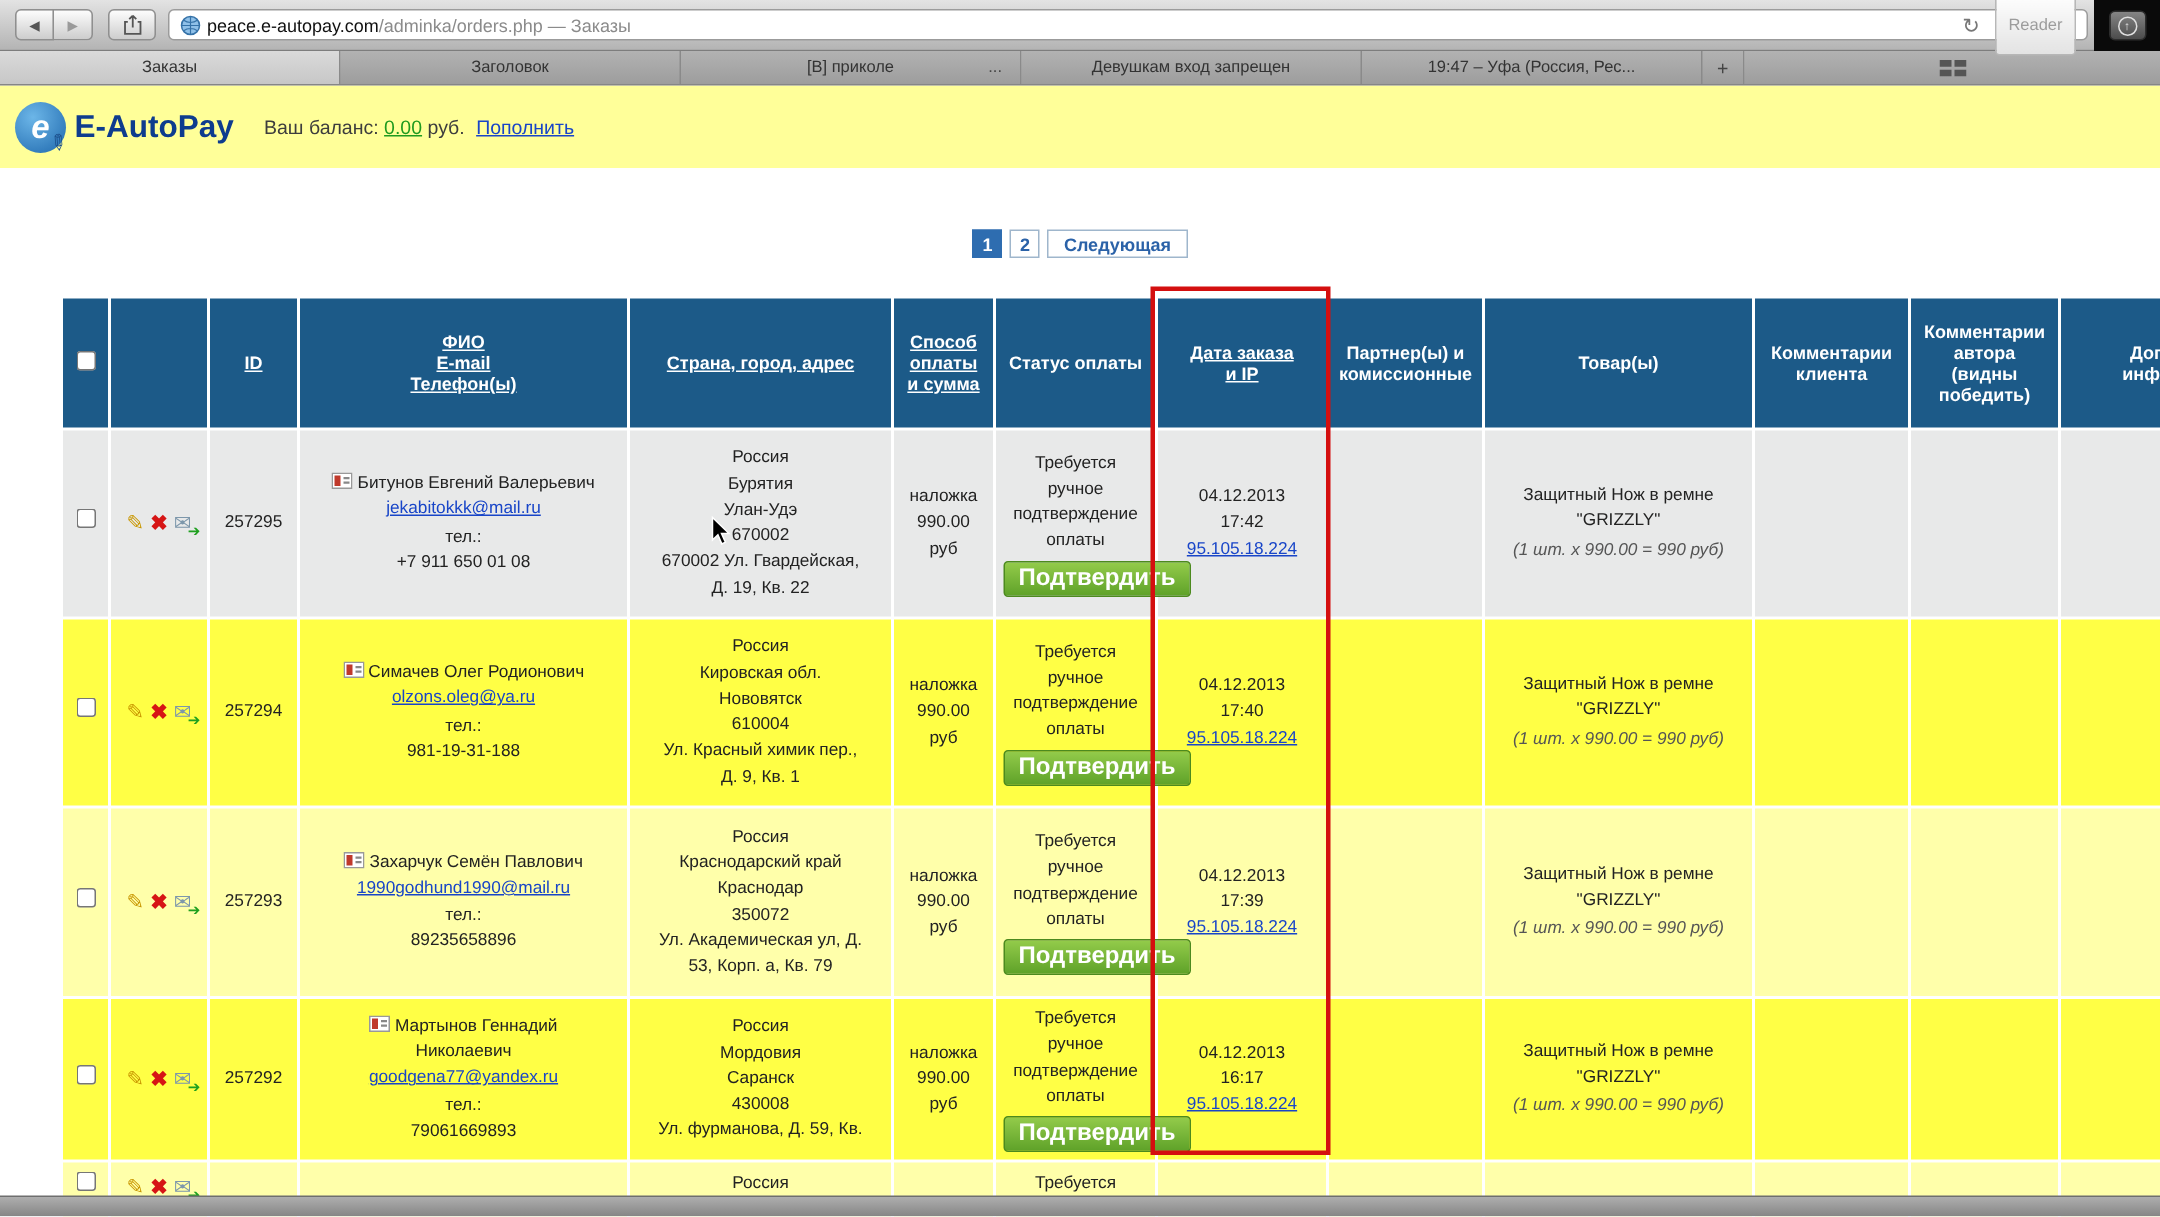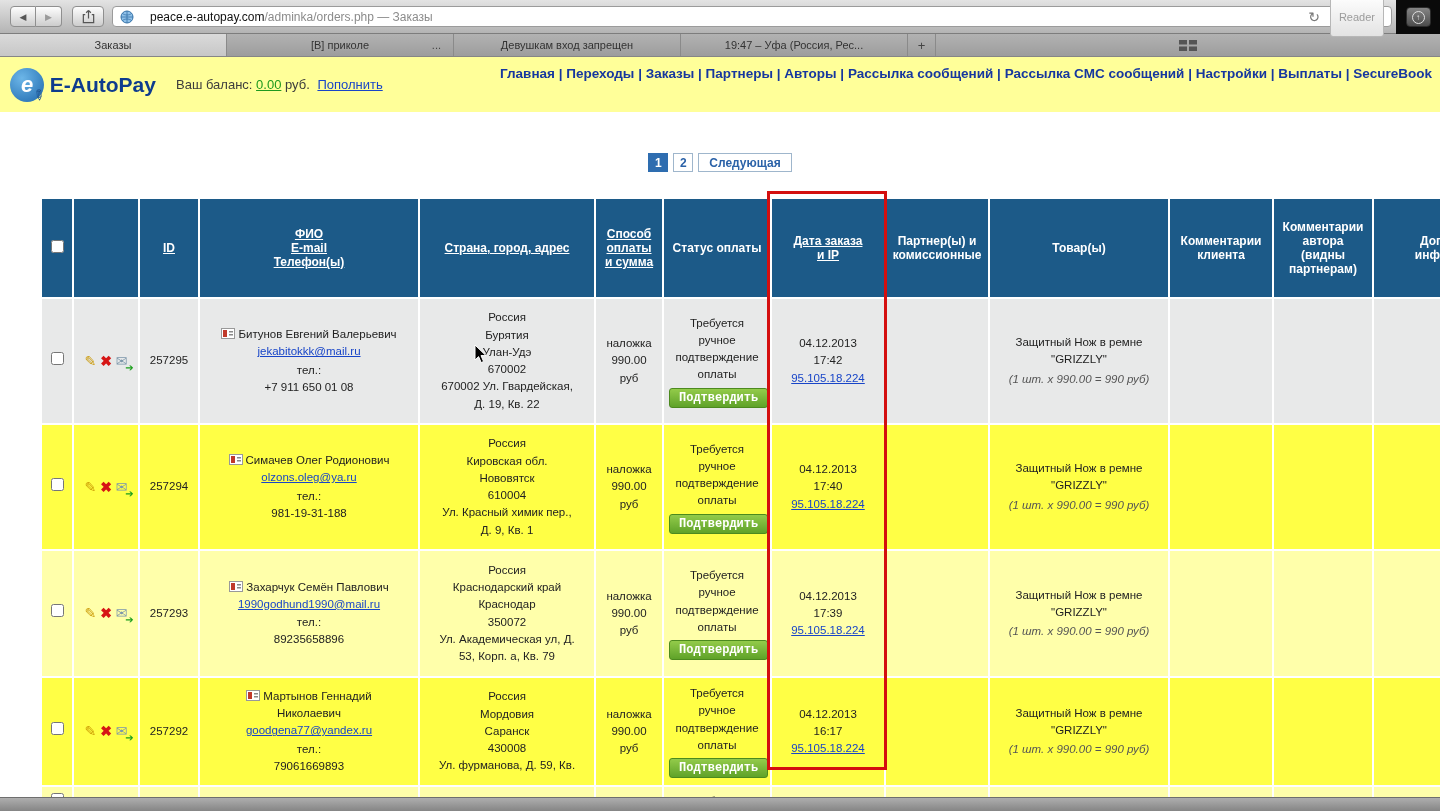--- a/index.html
+++ b/index.html
@@ -12,21 +12,21 @@
     background:linear-gradient(#e3e3e3,#b4b4b4); border-bottom:1px solid #7d7d7d; z-index:10; }
   .nav-seg { position:absolute; left:10px; top:6px; display:flex; }
   .nav-btn { width:26px; height:21px; border:1px solid #8f8f8f; background:linear-gradient(#fdfdfd,#cdcdcd);
     color:#555; font-size:9px; display:flex; align-items:center; justify-content:center; cursor:pointer; }
   .nav-btn.back { border-radius:4px 0 0 4px; }
   .nav-btn.fwd { border-radius:0 4px 4px 0; border-left:none; color:#9a9a9a; }
   .share-btn { position:absolute; left:72px; top:6px; width:32px; height:21px; border:1px solid #8f8f8f;
     border-radius:4px; background:linear-gradient(#fdfdfd,#cdcdcd); display:flex; align-items:center; justify-content:center; cursor:pointer; }
   .addr-bar { position:absolute; left:112px; top:6px; width:1280px; height:21px; background:#fff;
     border:1px solid #9b9b9b; border-radius:4px; display:flex; align-items:center; padding:0 7px; font-size:12px; cursor:text; }
-  .addr-text { margin-left:16px; white-space:nowrap; overflow:hidden; }
+  .addr-text { margin-left:4px; white-space:nowrap; overflow:hidden; }
   .host { color:#111; }
   .path { color:#8b8b8b; }
   .reload { margin-left:auto; color:#777; font-size:14px; padding-right:10px; cursor:pointer; }
   .reader-badge { border:1px solid #b7b7b7; border-radius:3px; background:linear-gradient(#fdfdfd,#e3e3e3);
     color:#9c9c9c; font-size:11px; padding:13px 8px; cursor:pointer; }
   .corner { position:absolute; right:0; top:0; width:44px; height:34px; background:#0a0a0a;
     display:flex; align-items:center; justify-content:center; z-index:11; }
   .corner-btn { width:25px; height:20px; border-radius:4px; background:linear-gradient(#858585,#4c4c4c);
     border:1px solid #2c2c2c; display:flex; align-items:center; justify-content:center; cursor:pointer; }
   .corner-glyph { width:13px; height:13px; border:1.5px solid #e0e0e0; border-radius:50%;
@@ -72,40 +72,40 @@
     gap:5px; font-size:12px; z-index:2; }
   .page { min-width:20px; height:19px; display:flex; align-items:center; justify-content:center;
     border:1px solid #9fb6cc; background:#fff; color:#2b62a8; font-weight:bold; cursor:pointer; }
   .page.current { background:var(--accent-blue,#2e6db0); border-color:var(--accent-blue,#2e6db0); color:#fff; }
   .page.next { padding:0 10px; }
 
   
   .orders { position:absolute; left:40px; top:197px; border-collapse:separate; border-spacing:2px;
     table-layout:fixed; width:1466px; font-size:11.5px; color:#222; z-index:1; }
   .orders th { background:var(--header-blue,#1c5a88); color:#fff; font-size:12px; font-weight:bold;
-    vertical-align:middle; text-align:center; height:98px; padding:2px; }
+    vertical-align:middle; text-align:center; height:86px; padding:2px; }
   .orders td { vertical-align:middle; text-align:center; padding:4px 5px; line-height:1.5; }
   .tone-gray td { background:var(--row-gray,#e8e9e9); }
   .tone-yellow td { background:var(--row-yellow,#ffff45); }
   .tone-pale td { background:var(--row-pale,#ffffaa); }
   .r0 td, .r1 td { height:124px; } .r2 td { height:125px; } .r3 td { height:107px; } .r4 td { height:80px; }
   .th-link { color:#fff; text-decoration:underline; cursor:pointer; display:block; }
   .th-text { display:block; }
   .th-extra { text-align:left; padding-left:7px; }
   .lnk { color:var(--link-blue,#1845c8); text-decoration:underline; cursor:pointer; }
   .name-line { max-width:182px; margin:0 auto;text-align:center; }
   .vcard { vertical-align:-1px; margin-right:3px; }
   .tel-label { margin-top:1px; }
   .icon-edit { color:#c99700; font-size:14px; cursor:pointer; }
   .icon-del { color:#d61515; font-size:14px; font-weight:bold; cursor:pointer; margin:0 4px; }
   .icon-mail { color:#7d97ab; font-size:14px; cursor:pointer; position:relative; display:inline-block; }
   .icon-mail .fwd { position:absolute; right:-6px; bottom:-3px; color:#1fa01f; font-size:10px; font-style:normal; }
   .confirm { margin-top:4px; background:linear-gradient(#93cb4a,#5fa229); border:1px solid #4c8a1e;
-    border-radius:3px; color:#fff; font-weight:bold; font-size:12px; padding:2px 9px; cursor:pointer;
-    font-family:Liberation Mono, monospace; }
+    border-radius:3px; color:#fff; font-weight:bold; font-size:16px; padding:2px 9px; cursor:pointer;
+    font-family:Liberation Sans, sans-serif; }
   .detail { font-style:italic; color:#555; margin-top:2px; }
   .partial td { vertical-align:top; padding-top:6px; }
   input[type="checkbox"] { width:13px; height:13px; cursor:pointer; }
 
   
   .annotation { position:absolute; left:767px; top:191px; width:120px; height:579px;
     border:3px solid var(--highlight-red,#d40f0f); z-index:30; pointer-events:none; }
   .bottom-bar { position:absolute; left:0; right:0; bottom:0; height:14px;
     background:linear-gradient(#aeaeae,#858585); border-top:1px solid #6e6e6e; z-index:40; }
   .cursor { position:absolute; left:474px; top:344px; z-index:50; pointer-events:none; }
@@ -142,20 +142,23 @@
     <div class="corner">
       <div class="corner-btn">
         <span class="corner-glyph">↑</span>
       </div>
     </div>
   </div>
 
   <div class="tabbar">
     <div class="tab active">
         <span>Заказы</span>
+      </div>
+    <div class="tab">
+        <span>Заголовок</span>
       </div>
     <div class="tab">
         <span>[В] приколе</span>
         <span class="trail">...</span>
       </div>
     <div class="tab">
         <span>Девушкам вход запрещен</span>
       </div>
     <div class="tab">
         <span>19:47 – Уфа (Россия, Рес...</span>
@@ -177,32 +180,20 @@
       <div class="logo-pencil">✎</div>
       <div class="brand-name">E-AutoPay</div>
     </div>
     <div class="balance">
       <span>Ваш баланс:</span>
       <span class="amount">0.00</span>
       <span>руб.</span>
       <span class="topup">Пополнить</span>
     </div>
     <div class="site-nav">
-      <div class="nav-row">
-        <a class="nav-item">Главная</a>
-        <a class="nav-item">Переходы</a>
-        <a class="nav-item">Заказы</a>
-        <a class="nav-item">Партнеры</a>
-        <a class="nav-item">Авторы</a>
-        <a class="nav-item">Рассылка сообщений</a>
-        <a class="nav-item">Рассылка СМС сообщений</a>
-        <a class="nav-item">Настройки</a>
-        <a class="nav-item">Выплаты</a>
-        <a class="nav-item">SecureBook</a>
-      </div>
     </div>
   </div>
 
   <div class="ghosts">
     <div class="ghost-btn">Добавить условие</div>
     <div class="ghost-btn">Сбросить фильтр</div>
     <div class="ghost-stub"></div>
   </div>
 
   <div class="pagination">
@@ -262,21 +253,21 @@
             <span class="th-text">Товар(ы)</span>
           </th>
         <th>
           <span class="th-text">Комментарии</span>
           <span class="th-text">клиента</span>
         </th>
         <th>
           <span class="th-text">Комментарии</span>
           <span class="th-text">автора</span>
           <span class="th-text">(видны</span>
-          <span class="th-text">партнерам)</span>
+          <span class="th-text">победить)</span>
         </th>
         <th class="th-extra">
           <span class="th-text">Допол</span>
           <span class="th-text">информ</span>
         </th>
       </tr>
     </thead>
     <tbody>
         <tr class="tone-gray r0">
       <td><input type="checkbox" style=""></td>

